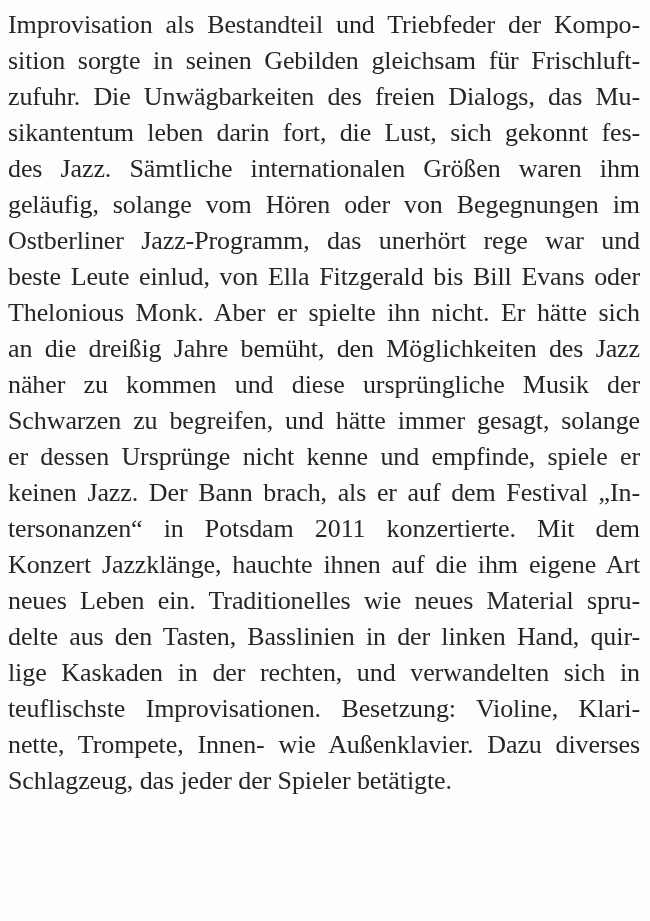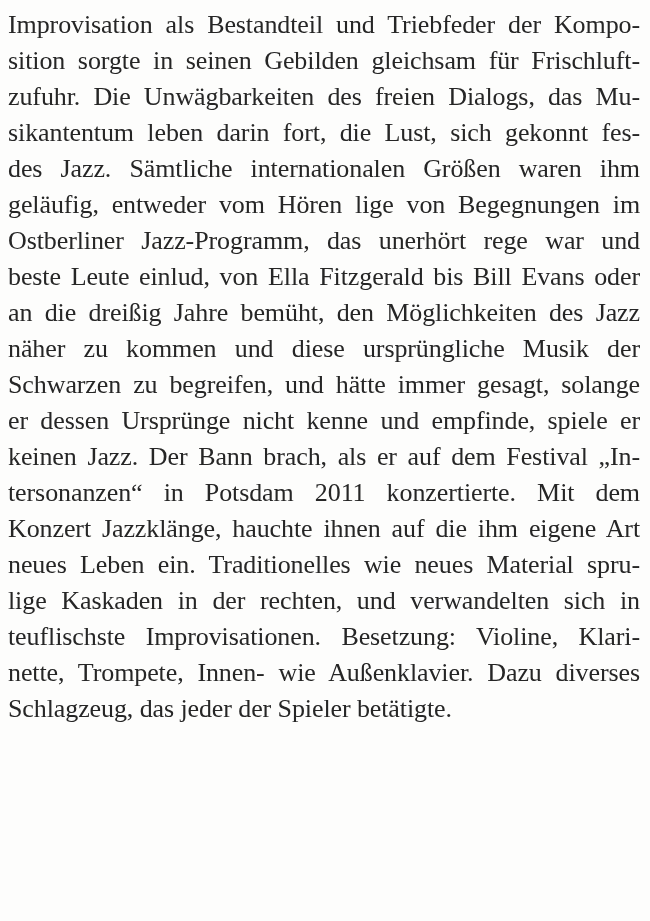--- a/index.html
+++ b/index.html
@@ -46,30 +46,32 @@
 <div class="book-page">
   <div id="page-text">
       <div class="paragraph">
         <div class="line">Improvisation als Bestandteil und Triebfeder der Kompo-</div>
         <div class="line">sition sorgte in seinen Gebilden gleichsam für Frischluft-</div>
         <div class="line">zufuhr. Die Unwägbarkeiten des freien Dialogs, das Mu-</div>
         <div class="line">sikantentum leben darin fort, die Lust, sich gekonnt fes-</div>
       </div>
       <div class="paragraph">
         <div class="line">des Jazz. Sämtliche internationalen Größen waren ihm</div>
-        <div class="line">geläufig, entweder vom Hören lige von Begegnungen im</div>
+        <div class="line">geläufig, solange vom Hören oder von Begegnungen im</div>
         <div class="line">Ostberliner Jazz-Programm, das unerhört rege war und</div>
         <div class="line">beste Leute einlud, von Ella Fitzgerald bis Bill Evans oder</div>
+        <div class="line">Thelonious Monk. Aber er spielte ihn nicht. Er hätte sich</div>
         <div class="line">an die dreißig Jahre bemüht, den Möglichkeiten des Jazz</div>
         <div class="line">näher zu kommen und diese ursprüngliche Musik der</div>
         <div class="line">Schwarzen zu begreifen, und hätte immer gesagt, solange</div>
         <div class="line">er dessen Ursprünge nicht kenne und empfinde, spiele er</div>
         <div class="line">keinen Jazz. Der Bann brach, als er auf dem Festival „In-</div>
         <div class="line">tersonanzen“ in Potsdam 2011 konzertierte. Mit dem</div>
         <div class="line">Konzert Jazzklänge, hauchte ihnen auf die ihm eigene Art</div>
         <div class="line">neues Leben ein. Traditionelles wie neues Material spru-</div>
+        <div class="line">delte aus den Tasten, Basslinien in der linken Hand, quir-</div>
         <div class="line">lige Kaskaden in der rechten, und verwandelten sich in</div>
         <div class="line">teuflischste Improvisationen. Besetzung: Violine, Klari-</div>
         <div class="line">nette, Trompete, Innen- wie Außenklavier. Dazu diverses</div>
         <div class="line para-end">Schlagzeug, das jeder der Spieler betätigte.</div>
       </div>
     </div>
 </div>
 
 </body></html>

